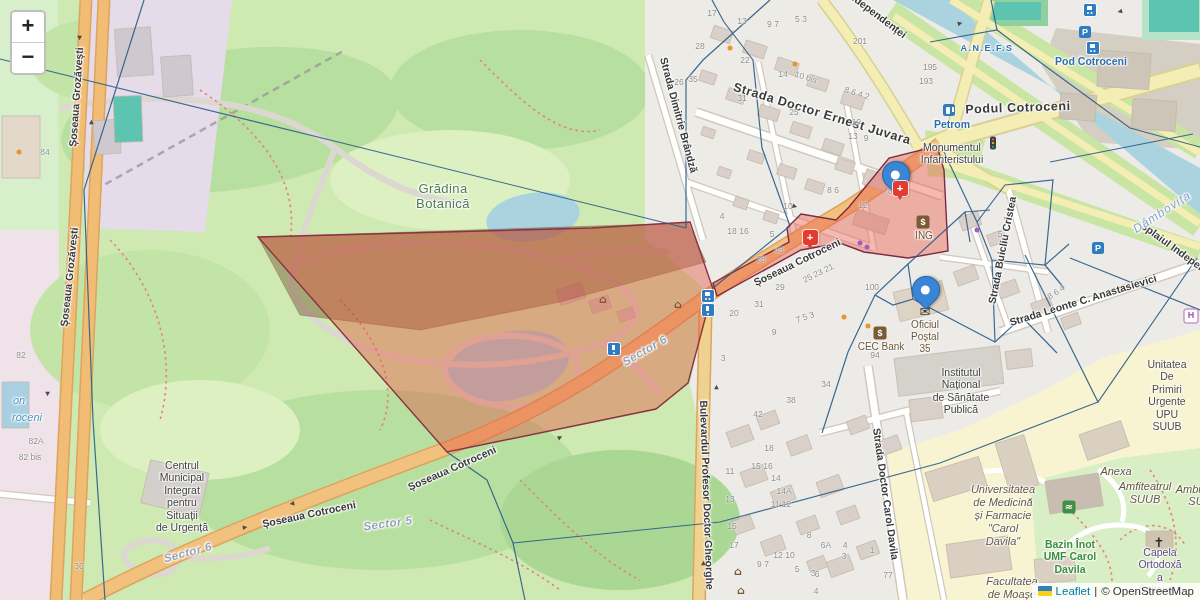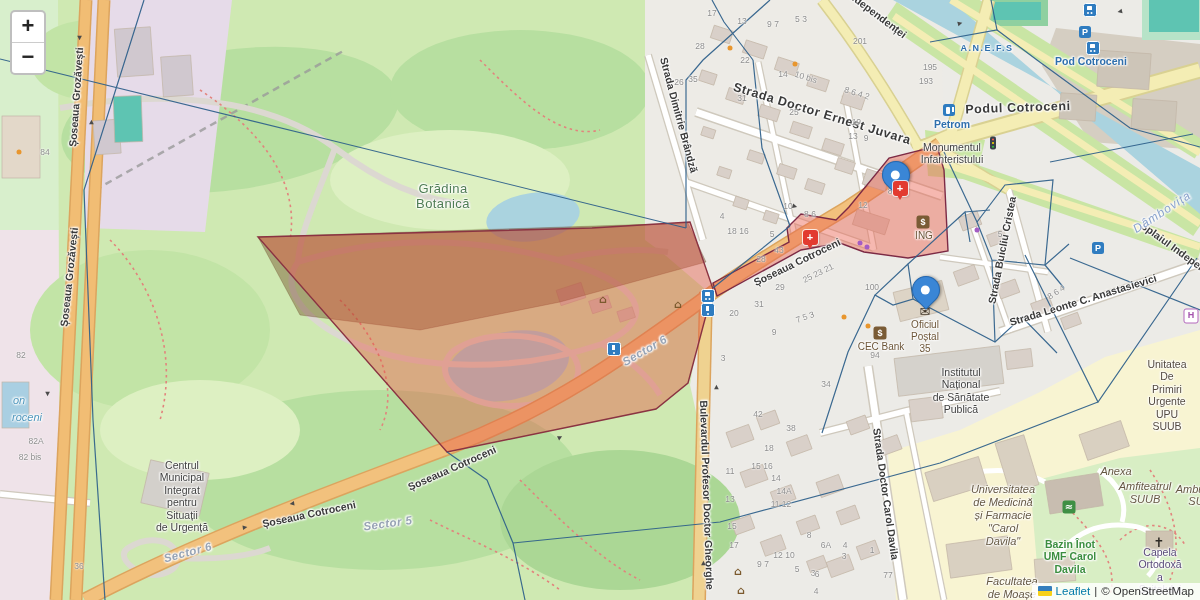--- a/index.html
+++ b/index.html
@@ -382,38 +382,38 @@
       <div class="lbl hn" style="left: 693px; top: 79px;">35</div>
       <div class="lbl hn" style="left: 857px; top: 93px; --r: 17deg;">8 6 4 2</div>
       <div class="lbl hn" style="left: 742px; top: 98px;">31</div>
       <div class="lbl hn" style="left: 794px; top: 112px;">25</div>
       <div class="lbl hn" style="left: 856px; top: 122px; font-style: italic;">19</div>
       <div class="lbl hn" style="left: 853px; top: 136px;">13</div>
       <div class="lbl hn" style="left: 866px; top: 138px;">9</div>
       <div class="lbl hn" style="left: 863px; top: 205px;">12</div>
       <div class="lbl hn" style="left: 890px; top: 191px;">8</div>
       <div class="lbl hn" style="left: 788px; top: 206px;">10</div>
-      <div class="lbl hn" style="left: 810px; top: 190px; margin-top: 24px;">8 6</div>
+      <div class="lbl hn" style="left: 833px; top: 190px;">8 6</div>
       <div class="lbl hn" style="left: 722px; top: 216px;">4</div>
       <div class="lbl hn" style="left: 738px; top: 231px;">18 16</div>
       <div class="lbl hn" style="left: 772px; top: 234px;">5</div>
       <div class="lbl hn" style="left: 779px; top: 250px;">43</div>
       <div class="lbl hn" style="left: 761px; top: 259px;">28</div>
       <div class="lbl hn" style="left: 818px; top: 273px; --r: -26deg;">25 23 21</div>
       <div class="lbl hn" style="left: 780px; top: 287px;">29</div>
       <div class="lbl hn" style="left: 734px; top: 313px;">20</div>
       <div class="lbl hn" style="left: 759px; top: 304px;">31</div>
       <div class="lbl hn" style="left: 872px; top: 287px;">100</div>
       <div class="lbl hn" style="left: 805px; top: 317px; --r: -20deg;">7 5 3</div>
       <div class="lbl hn" style="left: 774px; top: 332px;">9</div>
       <div class="lbl hn" style="left: 723px; top: 358px;">3</div>
       <div class="lbl hn" style="left: 875px; top: 355px;">94</div>
       <div class="lbl hn" style="left: 758px; top: 414px;">42</div>
       <div class="lbl hn" style="left: 826px; top: 384px;">34</div>
-      <div class="lbl hn" style="left: 791px; top: 400px; margin-top: 28px;">38</div>
+      <div class="lbl hn" style="left: 791px; top: 400px;">38</div>
       <div class="lbl hn" style="left: 769px; top: 448px;">18</div>
       <div class="lbl hn" style="left: 762px; top: 466px;">15 16</div>
       <div class="lbl hn" style="left: 776px; top: 478px;">14</div>
       <div class="lbl hn" style="left: 784px; top: 491px;">14A</div>
       <div class="lbl hn" style="left: 781px; top: 504px;">11 12</div>
       <div class="lbl hn" style="left: 730px; top: 499px;">13</div>
       <div class="lbl hn" style="left: 730px; top: 471px;">11</div>
       <div class="lbl hn" style="left: 732px; top: 526px;">15</div>
       <div class="lbl hn" style="left: 734px; top: 545px;">17</div>
       <div class="lbl hn" style="left: 756px; top: 555px; margin-left: 28px;">12 10</div>

